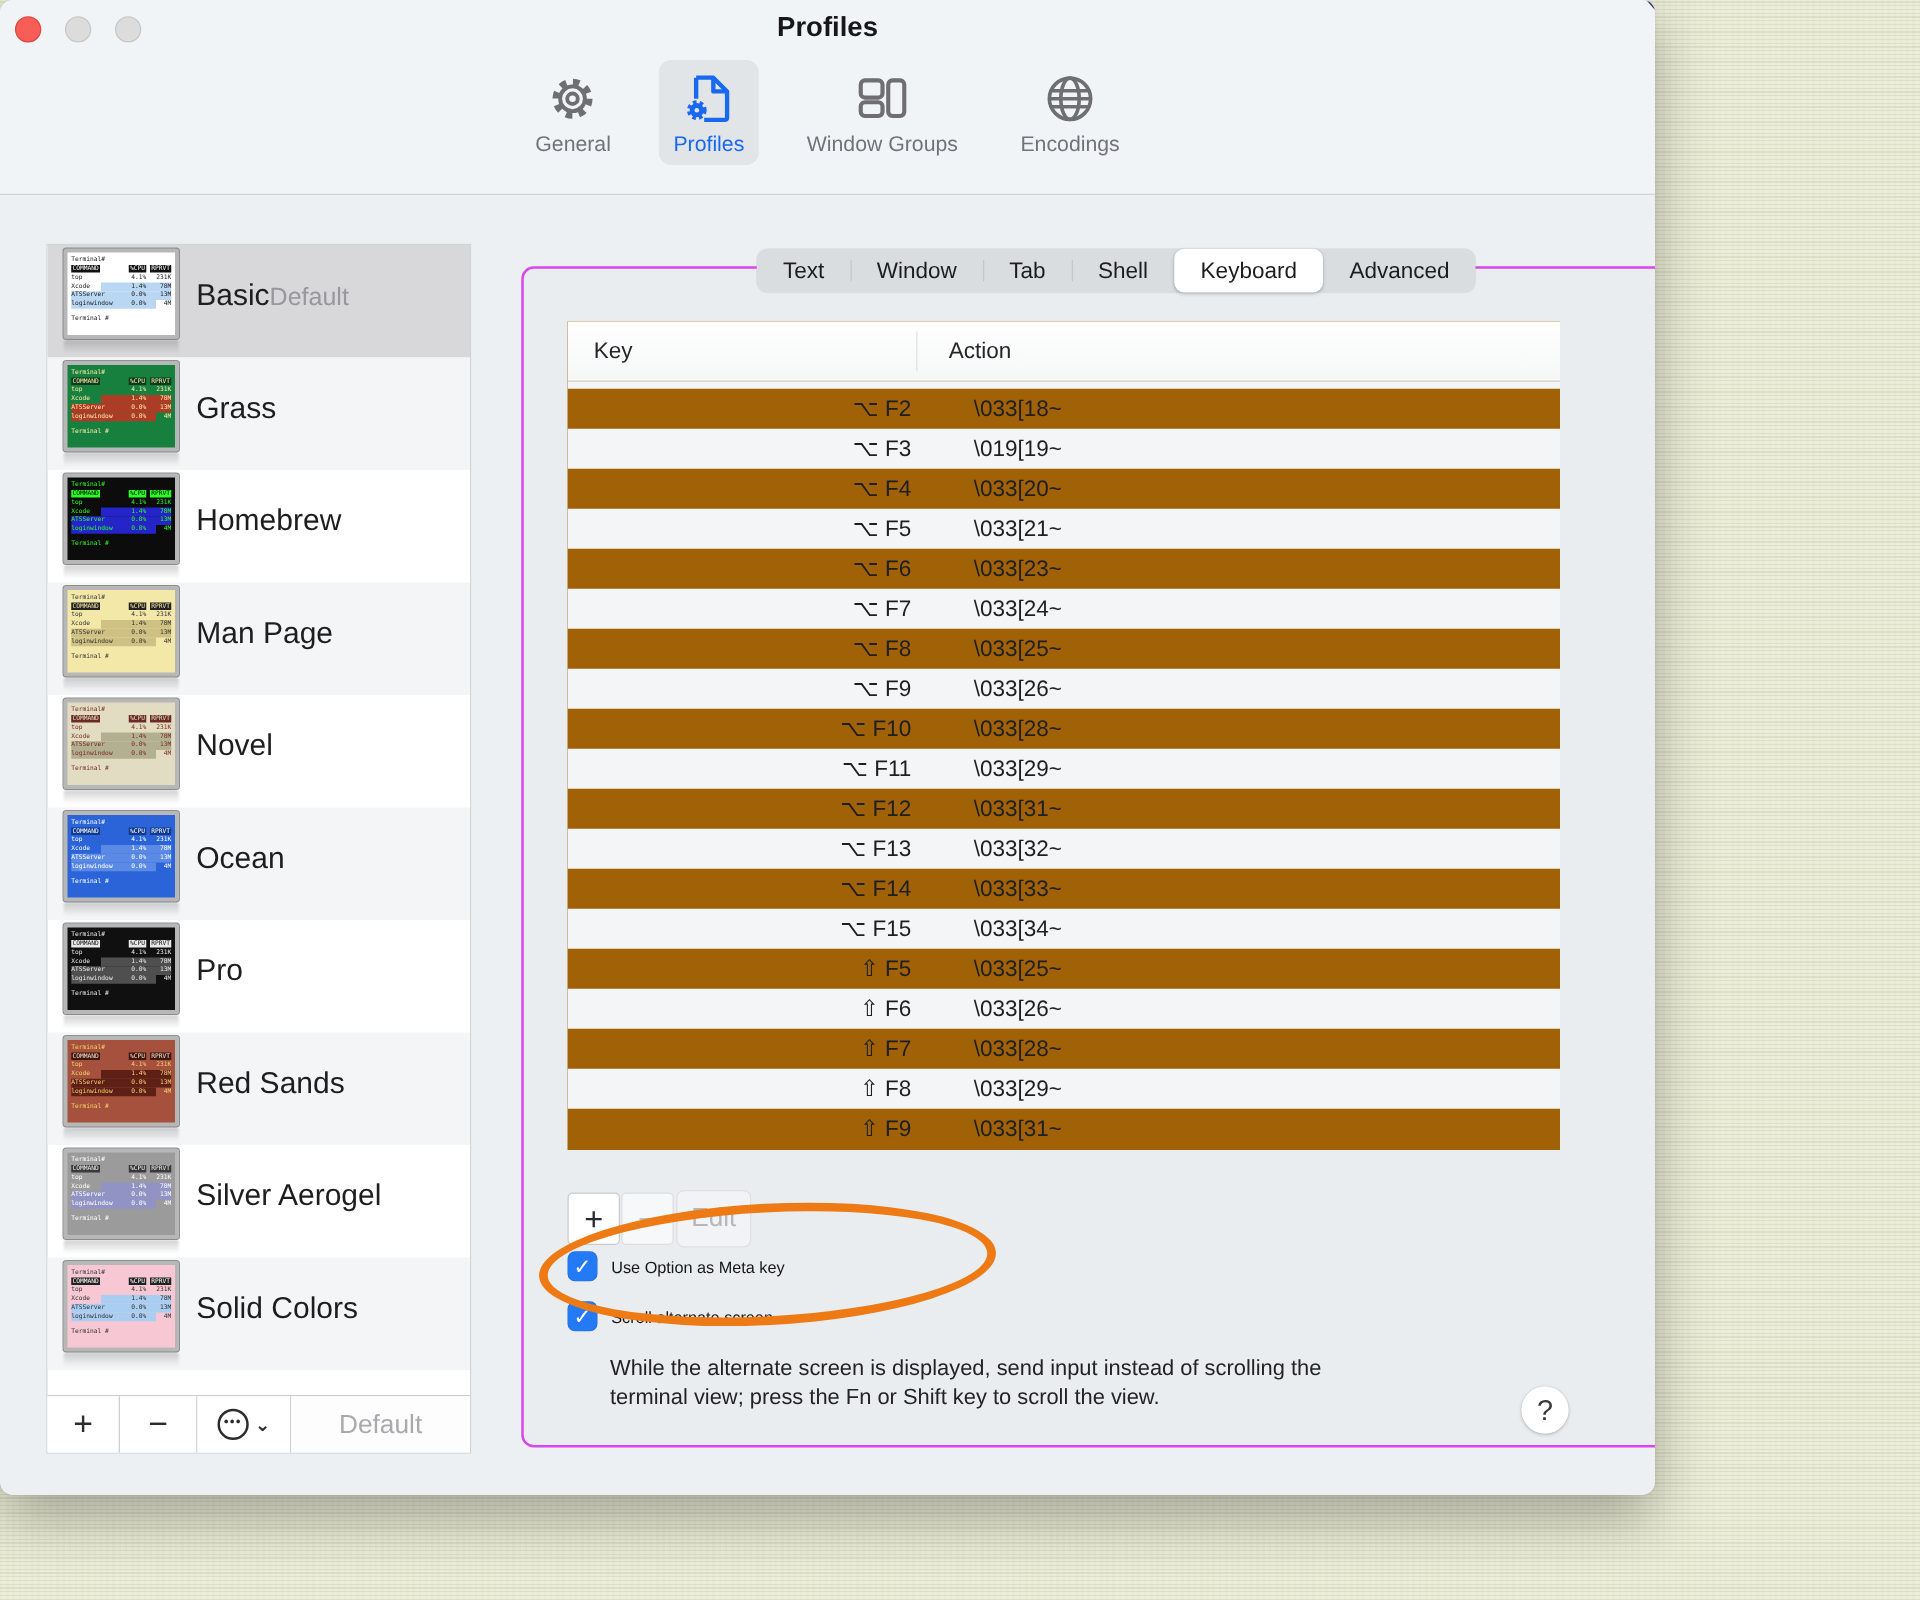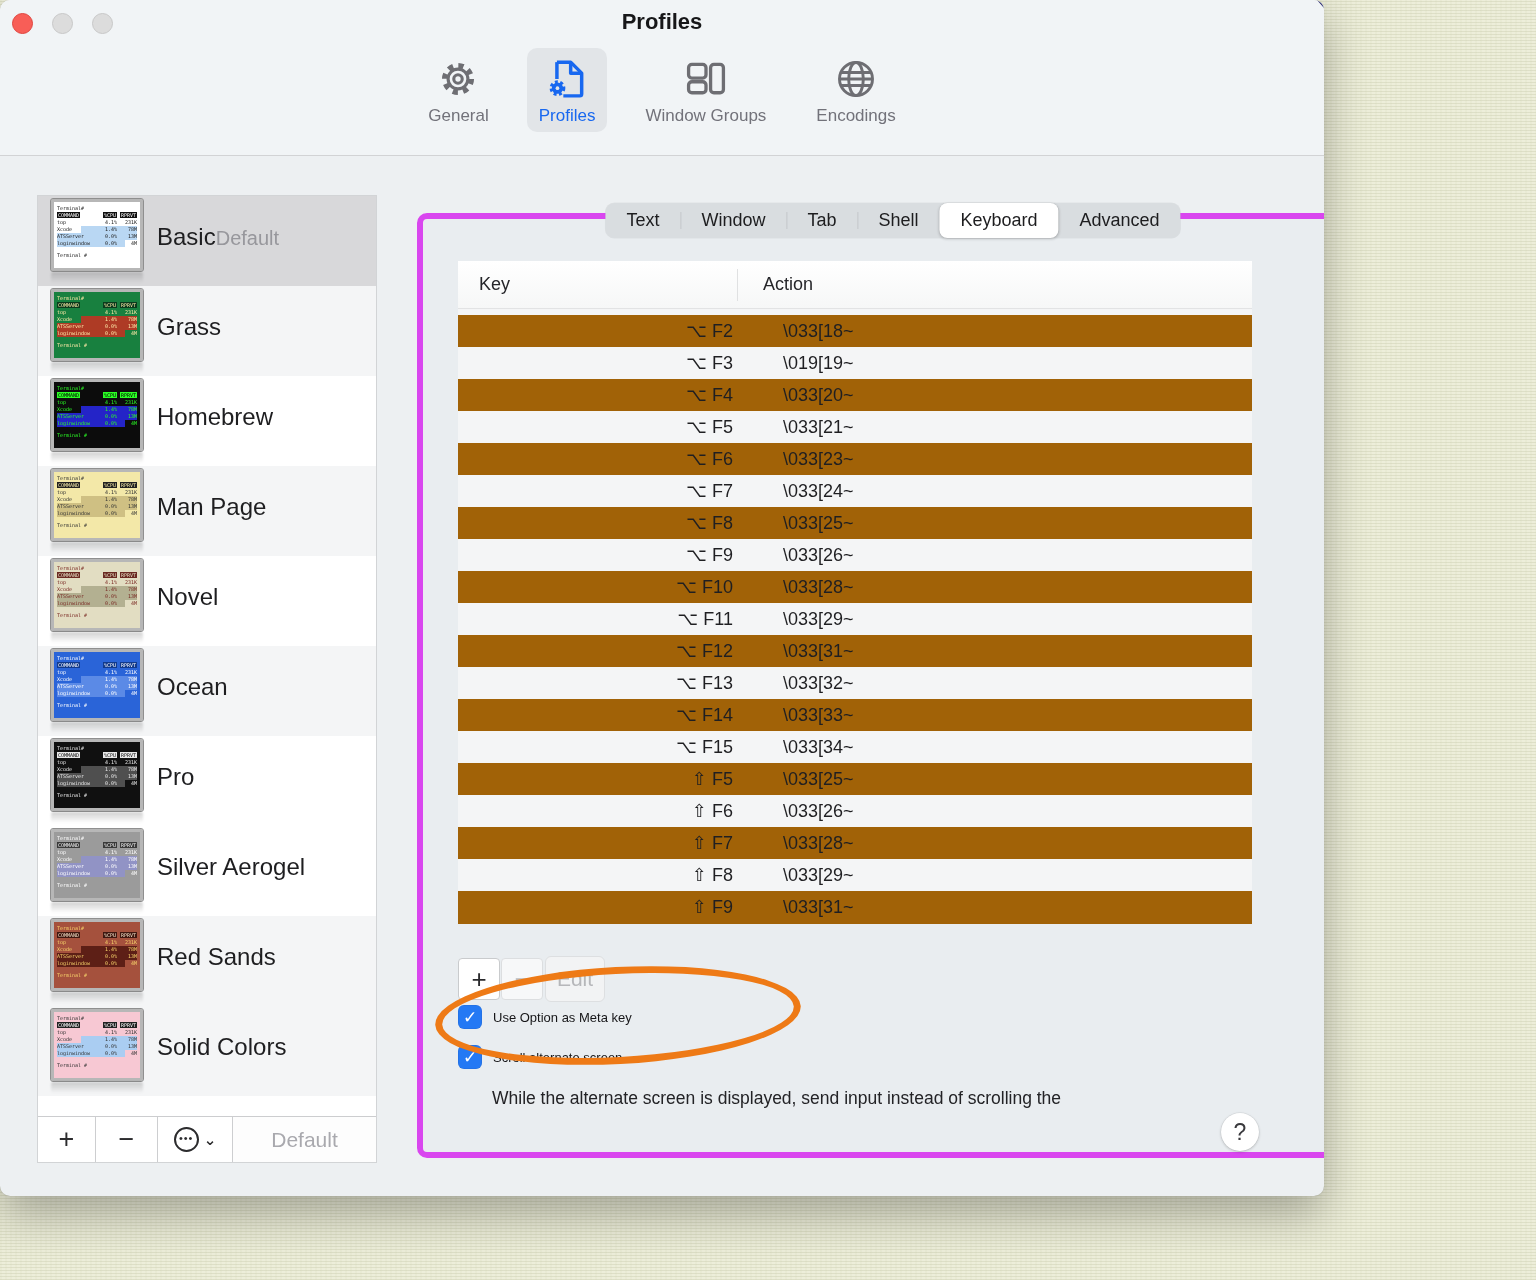--- a/index.html
+++ b/index.html
@@ -71,21 +71,21 @@
   .sf-remove { width:62px; font-size:27px; }
   .sf-menu { width:75px; gap:5px; }
   .sf-default { flex:1; border-right:none; font-size:21px; color:#a9a9ae; background:#fdfdfd; }
   .menu-circle { width:25px; height:25px; border:2px solid #2c2c2e; border-radius:50%;
     display:flex; align-items:center; justify-content:center; font-size:11px; letter-spacing:1px;
     color:#2c2c2e; padding-bottom:3px; }
   .menu-chevron { font-size:15px; font-weight:700; color:#2c2c2e; }
 
   
   .panel { position:absolute; left:417px; top:213px; width:952px; height:945px;
-    background:#e9edf0; border:6px solid #d946ef; border-radius:10px; }
+    background:#e9edf0; border:2px solid #d946ef; border-radius:10px; }
 
   .tabs { position:absolute; top:-16px; left:50%; transform:translateX(-50%);
     height:35px; background:#d9dde0; border-radius:9px; display:flex; align-items:center;
     padding:0; box-shadow:0 0 0 .5px rgba(0,0,0,.06); }
   .tab-seg { position:relative; height:35px; display:flex; align-items:center; justify-content:center;
     padding:0 21px; font-size:18px; color:#1d1d1f; white-space:nowrap; }
   .tab-seg.sep::before { content:""; position:absolute; left:0; top:9px; width:1px; height:17px; background:#c3c7ca; }
   .tab-seg.active { background:#fff; border-radius:8px; box-shadow:0 1px 3px rgba(0,0,0,.22), 0 0 0 .5px rgba(0,0,0,.05); }
 
   .kv-table { position:absolute; left:35px; top:42px; width:794px; height:663px; background:#a16207; overflow:hidden; }
@@ -444,20 +444,57 @@
                   <span class="c3">4M</span>
                 </div>
                 <div class="prompt">Terminal #</div>
               </div>
               <div class="thumb-reflection"></div>
             </div>
             <div class="profile-titles">
               <div class="profile-name">Pro</div>
             </div>
           </div>
+          <div class="profile-row alt">
+            <div class="thumb-wrap">
+              <div class="thumb" style="background: rgb(165, 81, 61); color: rgb(247, 210, 106);">
+                <div>Terminal#</div>
+                <div class="trow">
+                  <span class="c1"><span class="inv" style="background: rgb(63, 23, 16); color: rgb(243, 227, 201);">COMMAND</span></span>
+                  <span class="c2"><span class="inv" style="background: rgb(63, 23, 16); color: rgb(243, 227, 201);">%CPU</span></span>
+                  <span class="c3"><span class="inv" style="background: rgb(63, 23, 16); color: rgb(243, 227, 201);">RPRVT</span></span>
+                </div>
+                <div class="trow">
+                  <span class="c1">top</span>
+                  <span class="c2">4.1%</span>
+                  <span class="c3">231K</span>
+                </div>
+                <div class="trow" style="background: linear-gradient(to right, transparent 30%, rgb(93, 31, 22) 30%);">
+                  <span class="c1">Xcode</span>
+                  <span class="c2">1.4%</span>
+                  <span class="c3">78M</span>
+                </div>
+                <div class="trow" style="background: rgb(93, 31, 22);">
+                  <span class="c1">ATSServer</span>
+                  <span class="c2">0.0%</span>
+                  <span class="c3">13M</span>
+                </div>
+                <div class="trow" style="background: linear-gradient(to right, rgb(93, 31, 22) 85%, transparent 85%);">
+                  <span class="c1">loginwindow</span>
+                  <span class="c2">0.0%</span>
+                  <span class="c3">4M</span>
+                </div>
+                <div class="prompt">Terminal #</div>
+              </div>
+              <div class="thumb-reflection"></div>
+            </div>
+            <div class="profile-titles">
+              <div class="profile-name">Red Sands</div>
+            </div>
+          </div>
           <div class="profile-row">
             <div class="thumb-wrap">
               <div class="thumb" style="background: rgb(155, 155, 155); color: rgb(255, 255, 255);">
                 <div>Terminal#</div>
                 <div class="trow">
                   <span class="c1"><span class="inv" style="background: rgb(58, 58, 58); color: rgb(238, 238, 238);">COMMAND</span></span>
                   <span class="c2"><span class="inv" style="background: rgb(58, 58, 58); color: rgb(238, 238, 238);">%CPU</span></span>
                   <span class="c3"><span class="inv" style="background: rgb(58, 58, 58); color: rgb(238, 238, 238);">RPRVT</span></span>
                 </div>
                 <div class="trow">
@@ -479,57 +516,20 @@
                   <span class="c1">loginwindow</span>
                   <span class="c2">0.0%</span>
                   <span class="c3">4M</span>
                 </div>
                 <div class="prompt">Terminal #</div>
               </div>
               <div class="thumb-reflection"></div>
             </div>
             <div class="profile-titles">
               <div class="profile-name">Silver Aerogel</div>
-            </div>
-          </div>
-          <div class="profile-row alt">
-            <div class="thumb-wrap">
-              <div class="thumb" style="background: rgb(165, 81, 61); color: rgb(247, 210, 106);">
-                <div>Terminal#</div>
-                <div class="trow">
-                  <span class="c1"><span class="inv" style="background: rgb(63, 23, 16); color: rgb(243, 227, 201);">COMMAND</span></span>
-                  <span class="c2"><span class="inv" style="background: rgb(63, 23, 16); color: rgb(243, 227, 201);">%CPU</span></span>
-                  <span class="c3"><span class="inv" style="background: rgb(63, 23, 16); color: rgb(243, 227, 201);">RPRVT</span></span>
-                </div>
-                <div class="trow">
-                  <span class="c1">top</span>
-                  <span class="c2">4.1%</span>
-                  <span class="c3">231K</span>
-                </div>
-                <div class="trow" style="background: linear-gradient(to right, transparent 30%, rgb(93, 31, 22) 30%);">
-                  <span class="c1">Xcode</span>
-                  <span class="c2">1.4%</span>
-                  <span class="c3">78M</span>
-                </div>
-                <div class="trow" style="background: rgb(93, 31, 22);">
-                  <span class="c1">ATSServer</span>
-                  <span class="c2">0.0%</span>
-                  <span class="c3">13M</span>
-                </div>
-                <div class="trow" style="background: linear-gradient(to right, rgb(93, 31, 22) 85%, transparent 85%);">
-                  <span class="c1">loginwindow</span>
-                  <span class="c2">0.0%</span>
-                  <span class="c3">4M</span>
-                </div>
-                <div class="prompt">Terminal #</div>
-              </div>
-              <div class="thumb-reflection"></div>
-            </div>
-            <div class="profile-titles">
-              <div class="profile-name">Red Sands</div>
             </div>
           </div>
           <div class="profile-row alt">
             <div class="thumb-wrap">
               <div class="thumb" style="background: rgb(247, 200, 211); color: rgb(51, 51, 51);">
                 <div>Terminal#</div>
                 <div class="trow">
                   <span class="c1"><span class="inv" style="background: rgb(34, 34, 34); color: rgb(255, 255, 255);">COMMAND</span></span>
                   <span class="c2"><span class="inv" style="background: rgb(34, 34, 34); color: rgb(255, 255, 255);">%CPU</span></span>
                   <span class="c3"><span class="inv" style="background: rgb(34, 34, 34); color: rgb(255, 255, 255);">RPRVT</span></span>
@@ -687,20 +687,21 @@
         <span class="checkbox">
           <span class="tick">✓</span>
         </span>
         <span class="chk-label">Scroll alternate screen</span>
       </div>
 
       <div class="annot-ellipse"></div>
 
       <div class="help-text">
         <span style="display:block">While the alternate screen is displayed, send input instead of scrolling the</span>
+        <span style="display:block">terminal view; press the Fn or Shift key to scroll the view.</span>
       </div>
 
       <div class="help-btn">?</div>
     </div>
 
     <div class="artifact"></div>
   </div>
 </div>
 
 </body></html>

